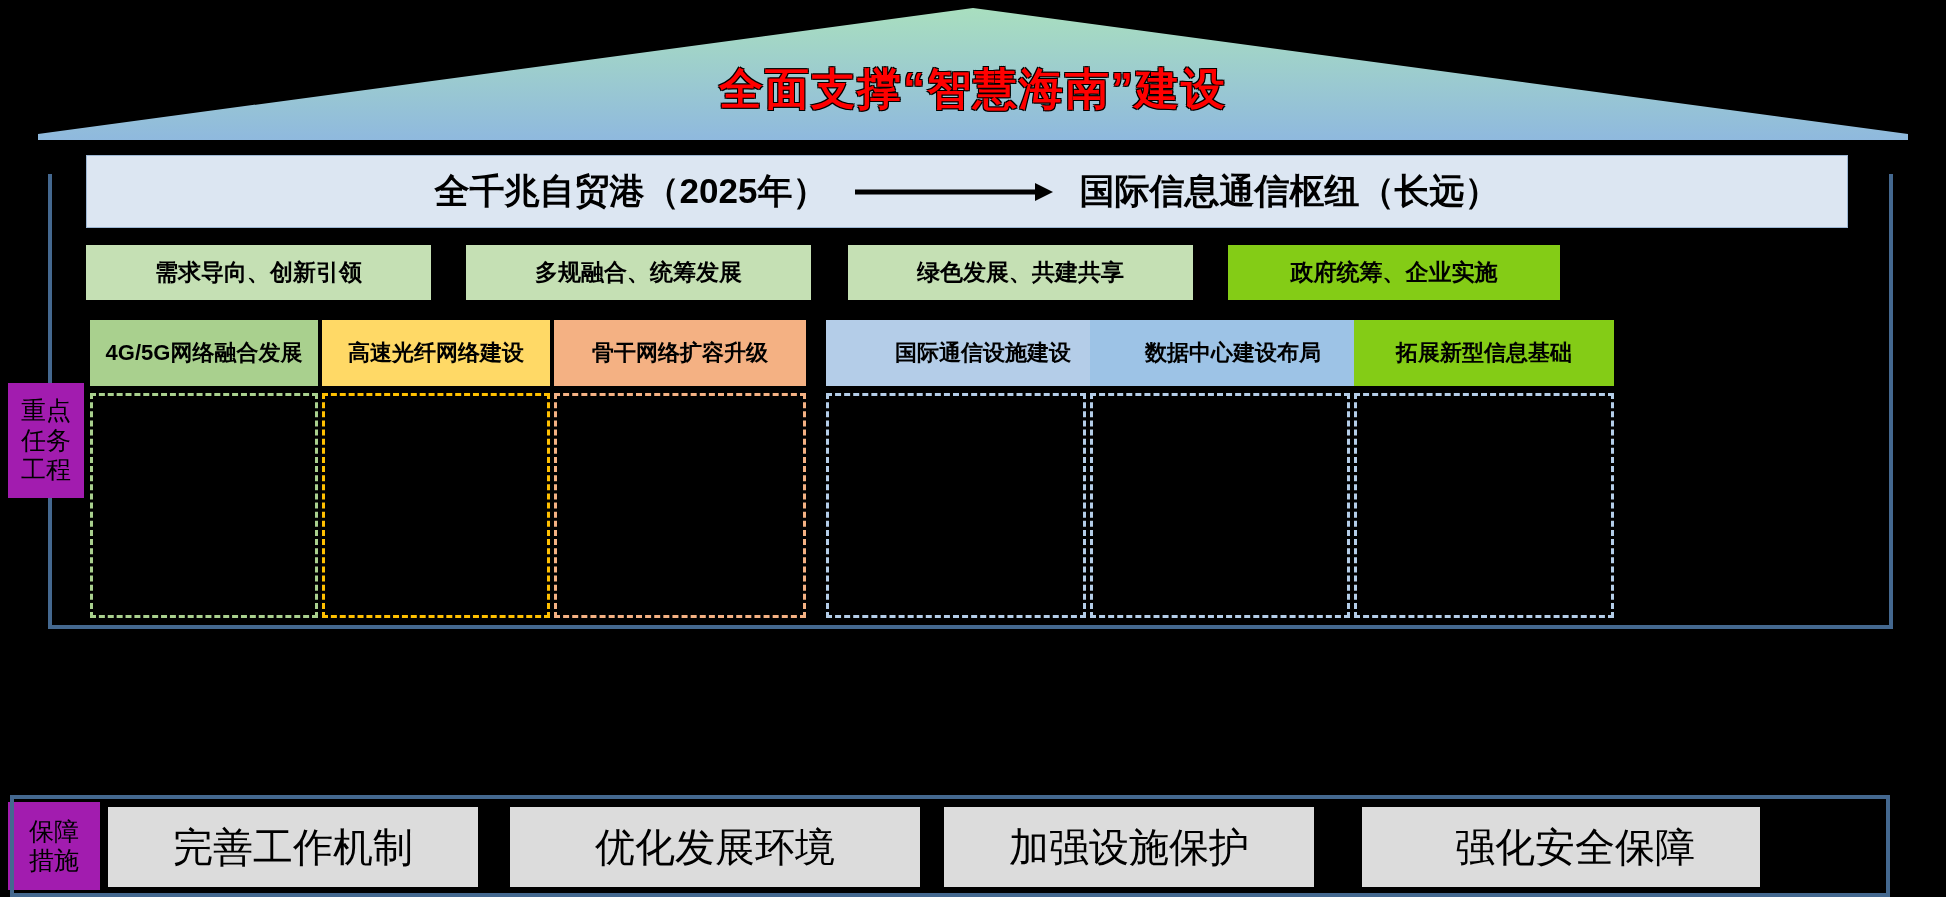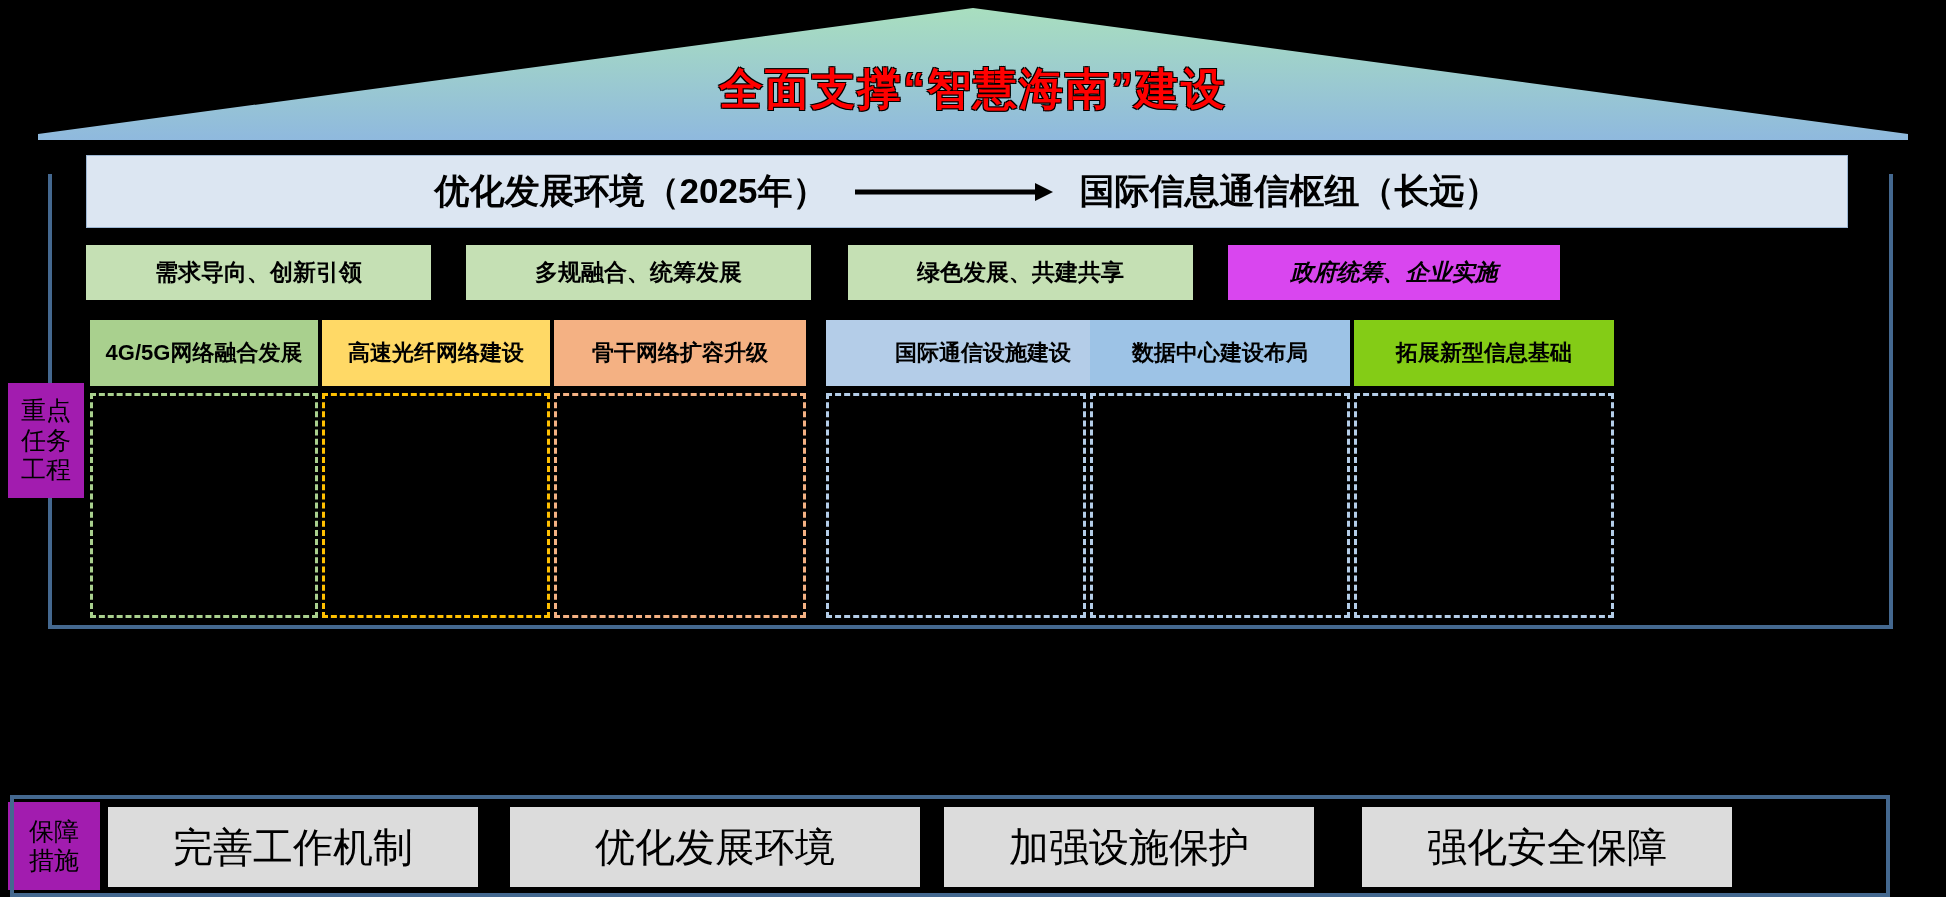--- a/index.html
+++ b/index.html
@@ -90,41 +90,41 @@
         </linearGradient>
       </defs>
       <polygon points="935,0 1870,126 1870,132 0,132 0,126" fill="url(#roofgrad)"></polygon>
     </svg>
     <div class="roof-title">全面支撑“智慧海南”建设</div>
   </div>
 
   <div class="blue-frame" style="border-top: none; border-right-color: rgb(68, 104, 143); border-bottom-color: rgb(68, 104, 143); border-left-color: rgb(68, 104, 143);"></div>
 
   <div class="vision">
-    <span class="vision-text">优化发展环境（2025年）</span>
+    <span class="vision-text">全千兆自贸港（2025年）</span>
     <svg class="vision-arrow" width="200" height="26" viewBox="0 0 200 26">
       <line x1="2" y1="13" x2="182" y2="13" stroke="#000" stroke-width="5"></line>
       <polygon points="182,4 200,13 182,22" fill="#000"></polygon>
     </svg>
     <span class="vision-text">国际信息通信枢纽（长远）</span>
   </div>
 
   <div class="principles">
     <div class="principle" id="pr0" style="left: 0px; width: 345px; background: rgb(197, 224, 180);">需求导向、创新引领</div>
     <div class="principle" id="pr1" style="left: 380px; width: 345px; background: rgb(197, 224, 180);">多规融合、统筹发展</div>
     <div class="principle" id="pr2" style="left: 762px; width: 345px; background: rgb(197, 224, 180);">绿色发展、共建共享</div>
-    <div class="principle" id="pr3" style="left: 1142px; width: 332px; background: #d946ef; font-style: italic;">政府统筹、企业实施</div>
+    <div class="principle" id="pr3" style="left: 1142px; width: 332px; background: #84cc16;">政府统筹、企业实施</div>
   </div>
 
   <div class="tasks">
     <div class="task-head" id="th0" style="left: 0px; width: 228px; background: rgb(169, 208, 142);">4G/5G网络融合发展</div>
     <div class="task-head" id="th1" style="left: 232px; width: 228px; background: rgb(255, 217, 102);">高速光纤网络建设</div>
     <div class="task-head" id="th2" style="left: 464px; width: 252px; background: rgb(244, 177, 131);">骨干网络扩容升级</div>
     <div class="task-head" id="th3" style="left: 736px; width: 260px; background: rgb(180, 205, 232); padding-left: 27px;">国际通信设施建设</div>
-    <div class="task-head" id="th4" style="left: 1000px; width: 260px; background: rgb(157, 195, 230);">数据中心建设布局</div>
+    <div class="task-head" id="th4" style="left: 1000px; width: 260px; background: rgb(157, 195, 230); padding-left: 13px;">数据中心建设布局</div>
     <div class="task-head" id="th5" style="left: 1264px; width: 260px; background: #84cc16;">拓展新型信息基础</div>
   </div>
 
   <div class="panels">
     <div class="panel" id="pn0" style="left: 0px; width: 228px; border-color: rgb(169, 208, 142);"></div>
     <div class="panel" id="pn1" style="left: 232px; width: 228px; border-color: rgb(255, 192, 0);"></div>
     <div class="panel" id="pn2" style="left: 464px; width: 252px; border-color: rgb(244, 177, 131);"></div>
     <div class="panel" id="pn3" style="left: 736px; width: 260px; border-color: rgb(180, 205, 232);"></div>
     <div class="panel" id="pn4" style="left: 1000px; width: 260px; border-color: rgb(180, 205, 232);"></div>
     <div class="panel" id="pn5" style="left: 1264px; width: 260px; border-color: rgb(180, 205, 232);"></div>
@@ -139,16 +139,16 @@
       <div>保障</div>
       <div>措施</div>
     </div>
 
   <div class="blue-frame-bottom" style="border-color: rgb(68, 104, 143);"></div>
 
   <div class="measures">
     <div class="measure" id="ms0" style="left: 0px; width: 370px; background: rgb(220, 220, 220);">完善工作机制</div>
     <div class="measure" id="ms1" style="left: 402px; width: 410px; background: rgb(220, 220, 220);">优化发展环境</div>
     <div class="measure" id="ms2" style="left: 836px; width: 370px; background: rgb(220, 220, 220);">加强设施保护</div>
-    <div class="measure" id="ms3" style="left: 1254px; width: 370px; background: rgb(220, 220, 220);">强化安全保障</div>
+    <div class="measure" id="ms3" style="left: 1254px; width: 370px; background: rgb(220, 220, 220); padding-left: 28px;">强化安全保障</div>
   </div>
 
 </div>
 
 </body></html>

